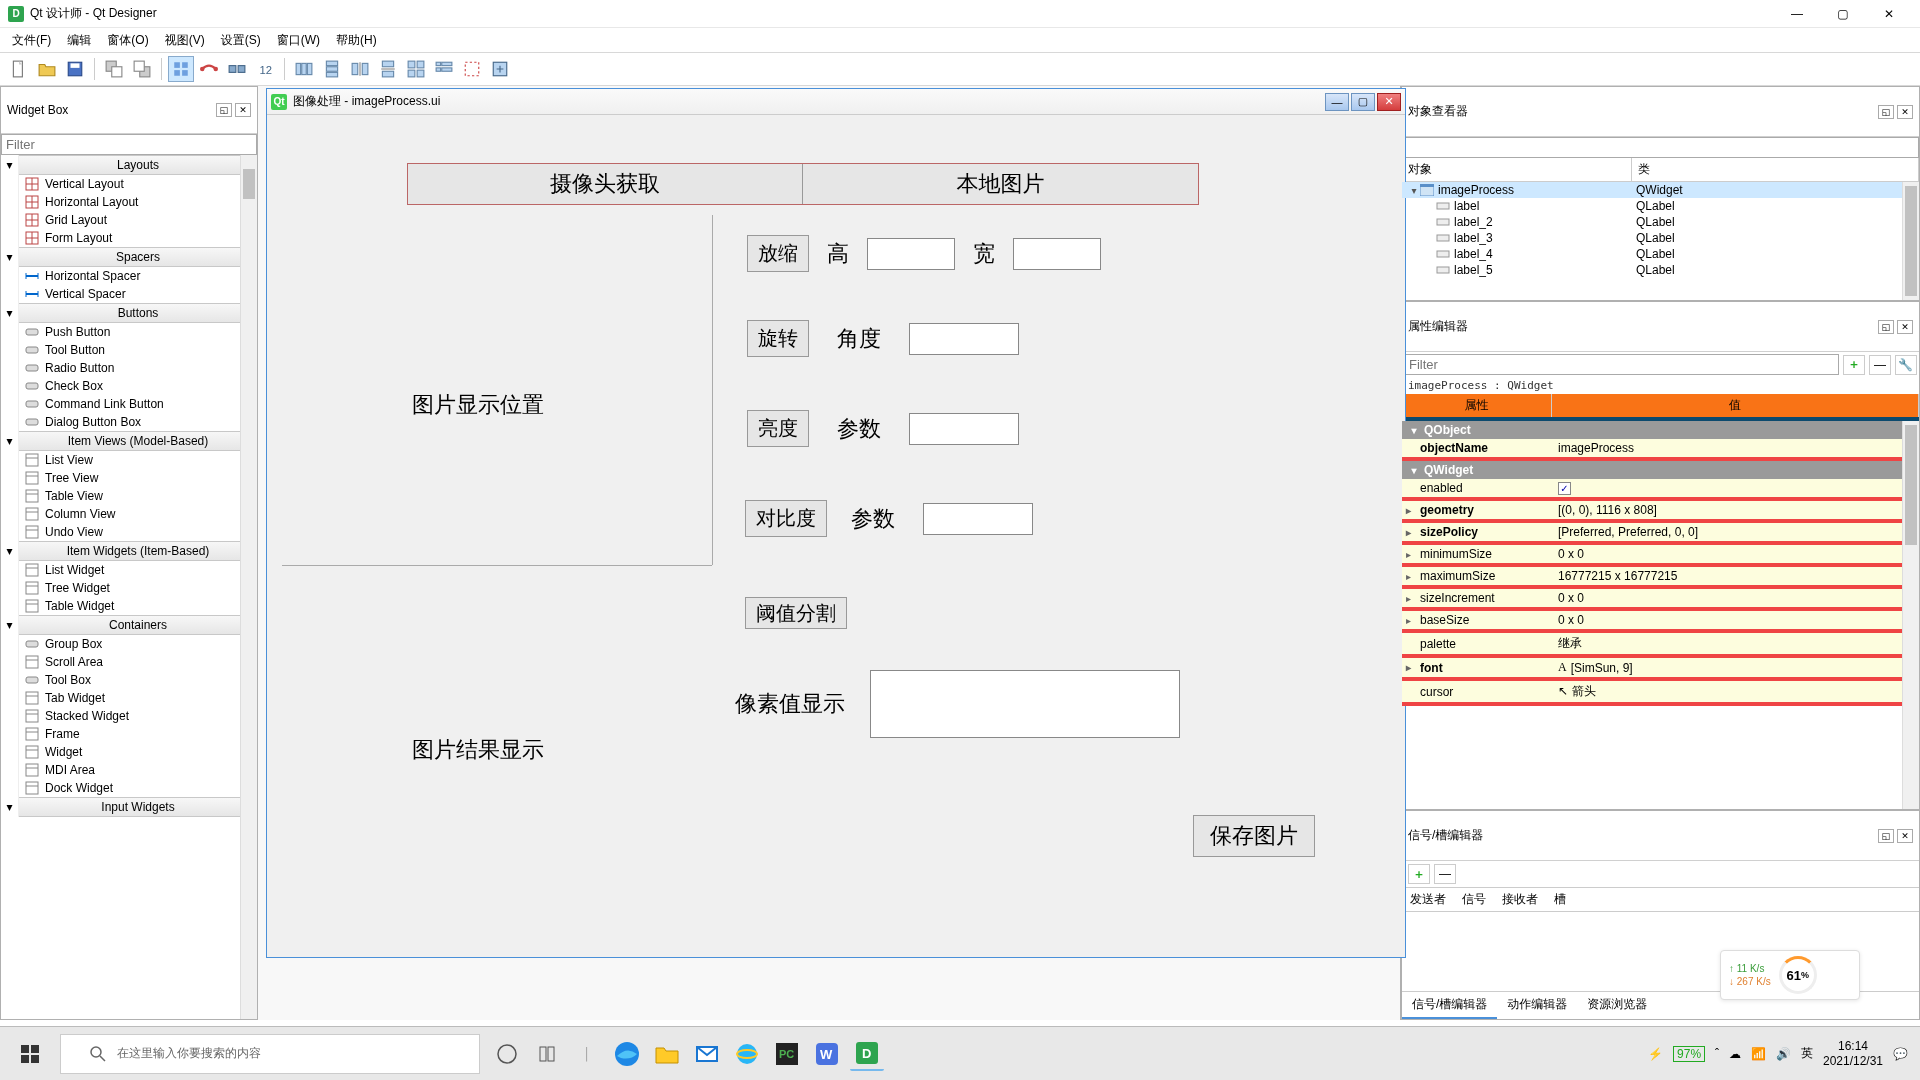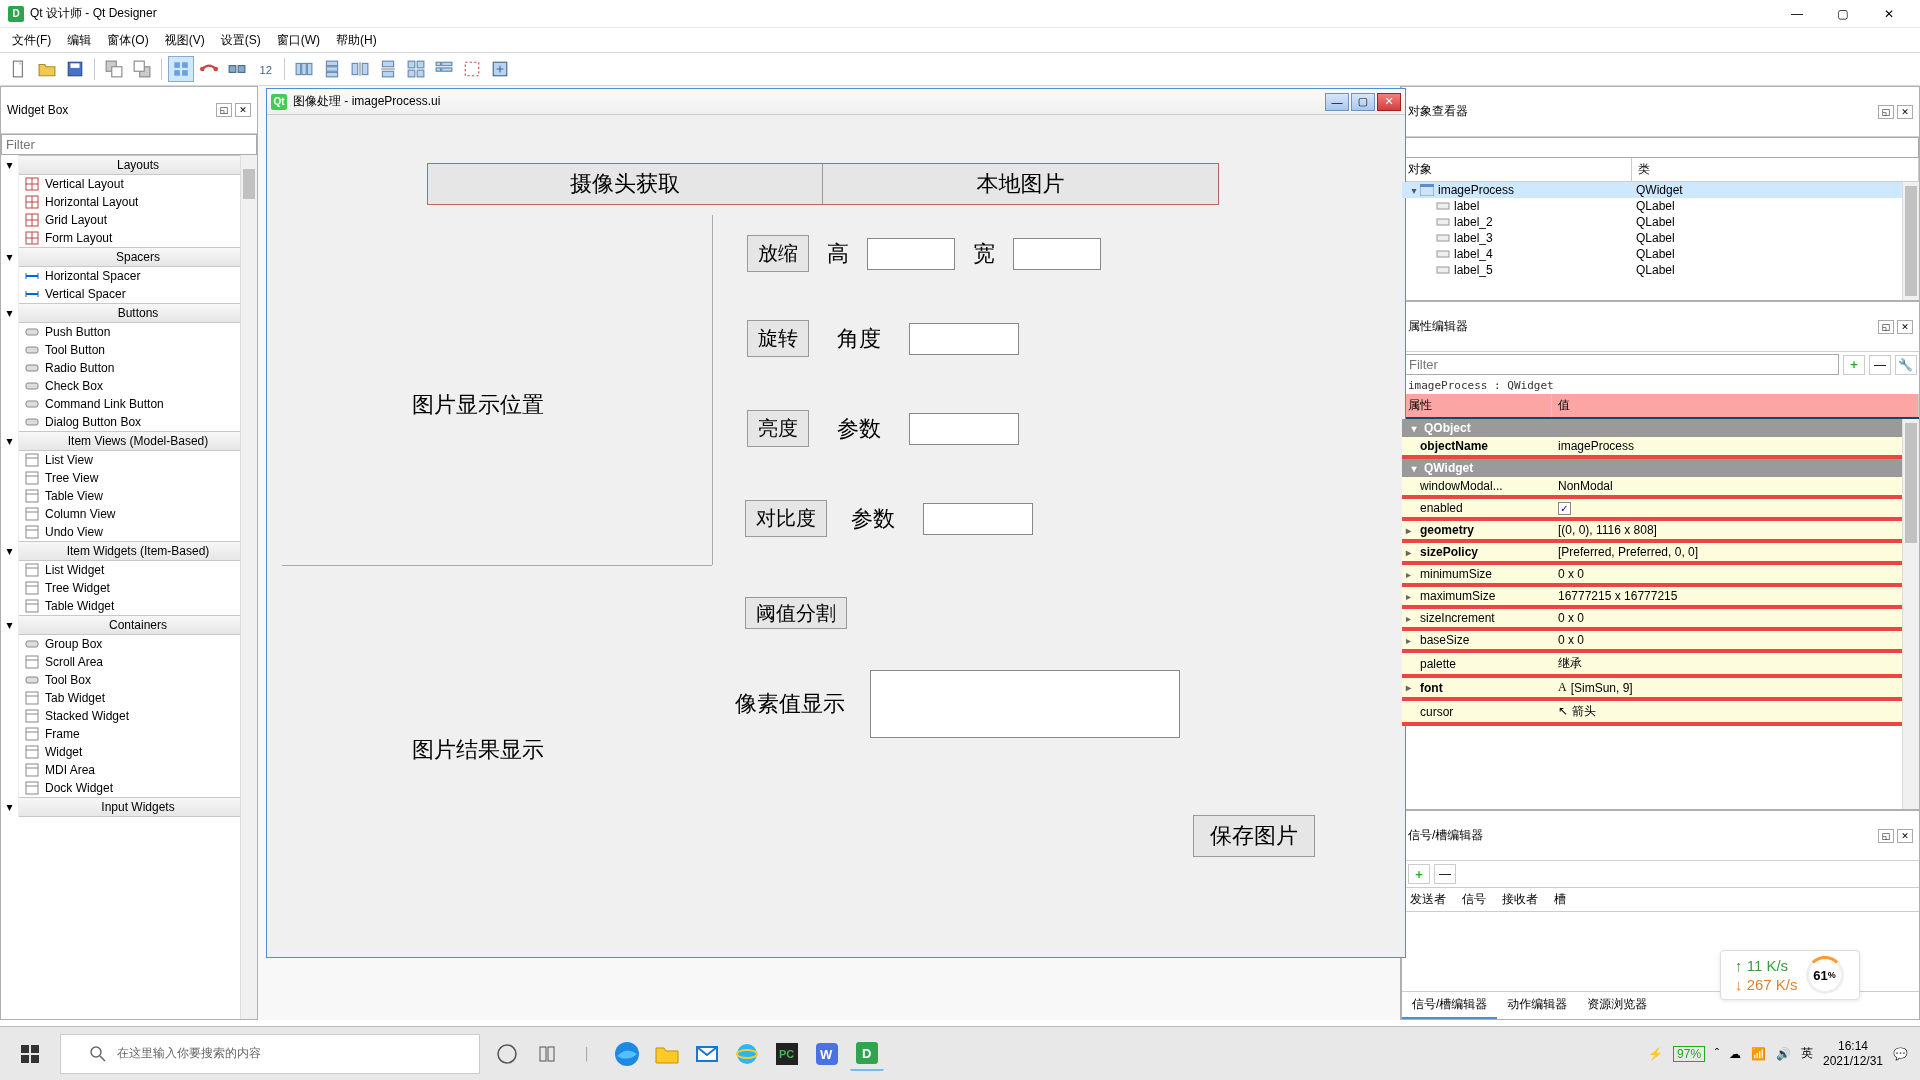--- a/index.html
+++ b/index.html
@@ -64,21 +64,21 @@
 .tree-header { display: flex; border-bottom: 1px solid #ccc; background: #fff; }
 .tree-header div { padding: 3px 6px; border-right: 1px solid #ccc; }
 .tree-row { display: flex; padding: 1px 0; }
 .tree-row.sel { background: #cde8ff; }
 .tree-c1 { width: 230px; display: flex; align-items: center; }
 .tree-c2 { flex: 1; padding-left: 4px; }
 .tree-ico { width: 14px; height: 12px; margin-right: 4px; }
 .chev { width: 12px; display: inline-flex; justify-content:center; font-size:10px; color:#555;}
 
 .prop-body { flex: 1; overflow: auto; font-size: 12px; }
-.prop-header { display: flex; background: #fca5a5; border-bottom: 2px solid #0c4a6e; }
+.prop-header { display: flex; background: #f97316; border-bottom: 4px solid #0c4a6e; text-align: center; }
 .prop-header div { padding: 3px 6px; border-right: 1px solid #ccc; }
 .prop-group { background: #9a9a9a; color: #fff; padding: 2px 6px; font-weight: bold; display:flex; align-items:center; }
 .prop-row { display: flex; border-bottom: 4px solid #ef4444; }
 .prop-row.y { background: #fdfdde; }
 .prop-row .pc1 { width: 150px; padding: 2px 6px 2px 18px; display:flex; align-items:center; }
 .prop-row .pc2 { flex: 1; padding: 2px 6px; display:flex; align-items:center; gap:4px; }
 .prop-row.bold .pc1 { font-weight: bold; }
 .pchev { position:absolute; margin-left:-14px; font-size:10px; color:#666; }
 
 .sig-body { flex: 1; }
@@ -92,21 +92,21 @@
 .taskbar { position: absolute; bottom: 0; left: 0; right: 0; height: 54px; background: #e8e8e8; border-top: 1px solid #bbb; display: flex; align-items: center; }
 .taskbar .startbtn { width: 60px; height: 100%; display: flex; align-items: center; justify-content: center; font-size: 18px; }
 .taskbar .search { flex: 0 0 420px; height: 40px; border: 1px solid #ccc; background: #fff; display: flex; align-items: center; padding: 0 28px; gap: 10px; color: #666; }
 .tb-center { flex: 1; display: flex; align-items: center; justify-content: flex-start; gap: 6px; padding-left: 10px; }
 .tb-appico { width: 34px; height: 34px; display: flex; align-items: center; justify-content: center; border-radius: 2px; }
 .tb-tray { display: flex; align-items: center; gap: 10px; padding: 0 12px; font-size: 12px; }
 .tb-clock { text-align: center; line-height: 1.2; }
 
 
 .netwidget { position: absolute; right: 60px; bottom: 80px; width: 140px; height: 50px; background: #fff; border: 1px solid #ddd; border-radius: 4px; display: flex; align-items: center; padding: 4px 8px; gap: 8px; box-shadow: 0 1px 4px rgba(0,0,0,.1); }
-.netwidget .speeds { font-size: 15px; line-height: 1.3; color: #777; margin-left: 6px; }
+.netwidget .speeds { font-size: 10px; line-height: 1.3; color: #777; }
 .netwidget .ring { width: 38px; height: 38px; border-radius: 50%; border: 3px solid #eee; border-top-color: #ff9a2e; display:flex;align-items:center;justify-content:center;font-size:13px;font-weight:bold; }
 
 
 svg { display: block; }
 .checkbox { width:13px;height:13px;border:1px solid #888;background:#fff;display:inline-flex;align-items:center;justify-content:center;font-size:10px;color:#00a; }
 
 .propfilterrow { display:flex; align-items:center; gap:4px; padding:2px; }
 .propfilterrow input { flex:1; }
 .pf-btn { width:22px;height:20px;display:flex;align-items:center;justify-content:center;border:1px solid #ccc; }
 
@@ -588,21 +588,21 @@
       <div class="dw-title">
         <div class="qtico">Qt</div>
         <span>图像处理 - imageProcess.ui</span>
         <div class="spacer"></div>
         <div class="wb dw-min">—</div>
         <div class="wb dw-max">▢</div>
         <div class="wb dw-close">✕</div>
       </div>
       <div class="dw-body">
 
-        <div style="position:absolute;left:140px;top:48px;border:1px solid #b66;margin-left:20px;">
+        <div style="position:absolute;left:140px;top:48px;border:1px solid #b66;">
           <span class="form-btn" style="width:395px;text-align:center;border:none;border-right:1px solid #999;">摄像头获取</span><span class="form-btn" style="width:395px;text-align:center;border:none;">本地图片</span>
         </div>
 
         <div style="position:absolute;left:145px;top:275px;" class="form-label">图片显示位置</div>
         <div style="position:absolute;left:145px;top:620px;" class="form-label">图片结果显示</div>
 
         <div style="position:absolute;left:15px;top:450px;width:430px;border-top:1px solid #aaa;"></div>
         <div style="position:absolute;left:445px;top:100px;height:350px;border-left:1px solid #aaa;"></div>
 
         <div style="position:absolute;left:480px;top:120px;display:flex;align-items:center;gap:18px;">
@@ -742,24 +742,20 @@
         <div style="width:150px;">属性</div>
         <div style="flex:1;">值</div>
       </div>
       <div class="prop-body panel-scroll" id="prop-body">
         <div class="prop-group"><span class="chev" style="color:#fff;margin-right:4px;">▾</span>QObject</div>
           <div class="prop-row y bold">
             <div class="pc1">objectName</div>
             <div class="pc2">imageProcess</div>
           </div>
           <div class="prop-group"><span class="chev" style="color:#fff;margin-right:4px;">▾</span>QWidget</div>
-          <div class="prop-row y">
-            <div class="pc1">windowModal...</div>
-            <div class="pc2">NonModal</div>
-          </div>
           <div class="prop-row y">
             <div class="pc1">enabled</div>
             <div class="pc2">
               <span class="checkbox">✓</span>
             </div>
           </div>
           <div class="prop-row y bold">
             <div class="pc1"><span class="pchev">▸</span>geometry</div>
             <div class="pc2">[(0, 0), 1116 x 808]</div>
           </div>

